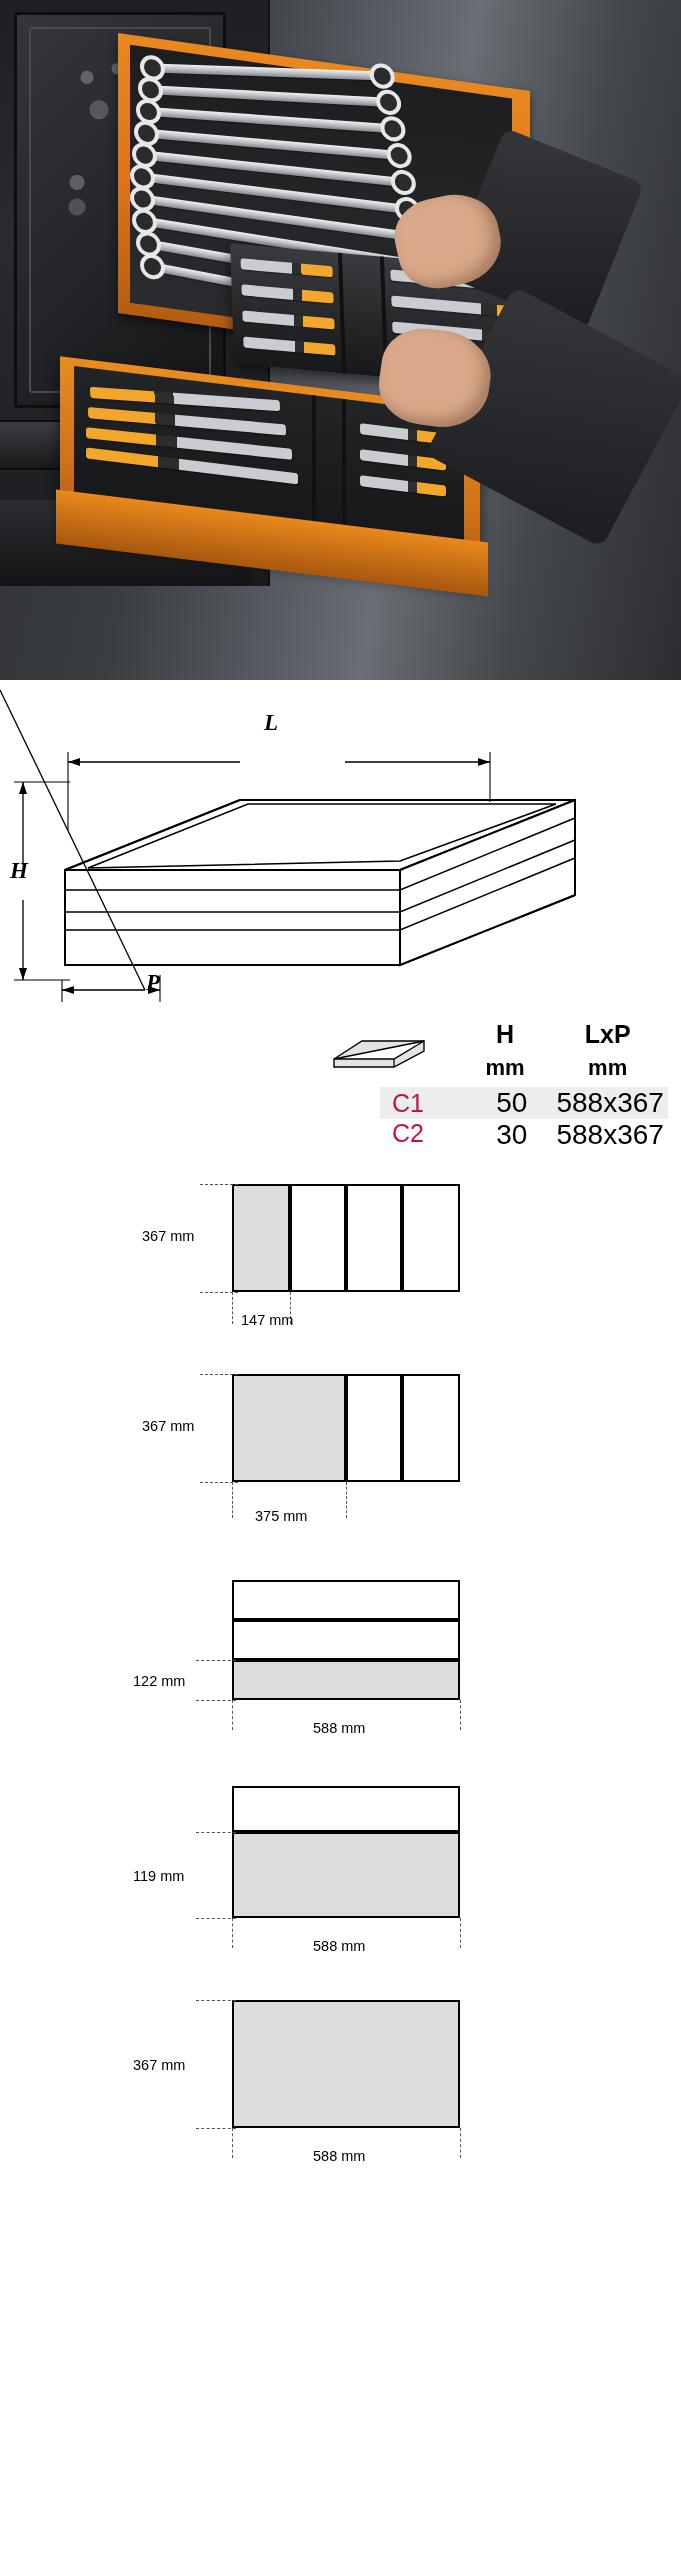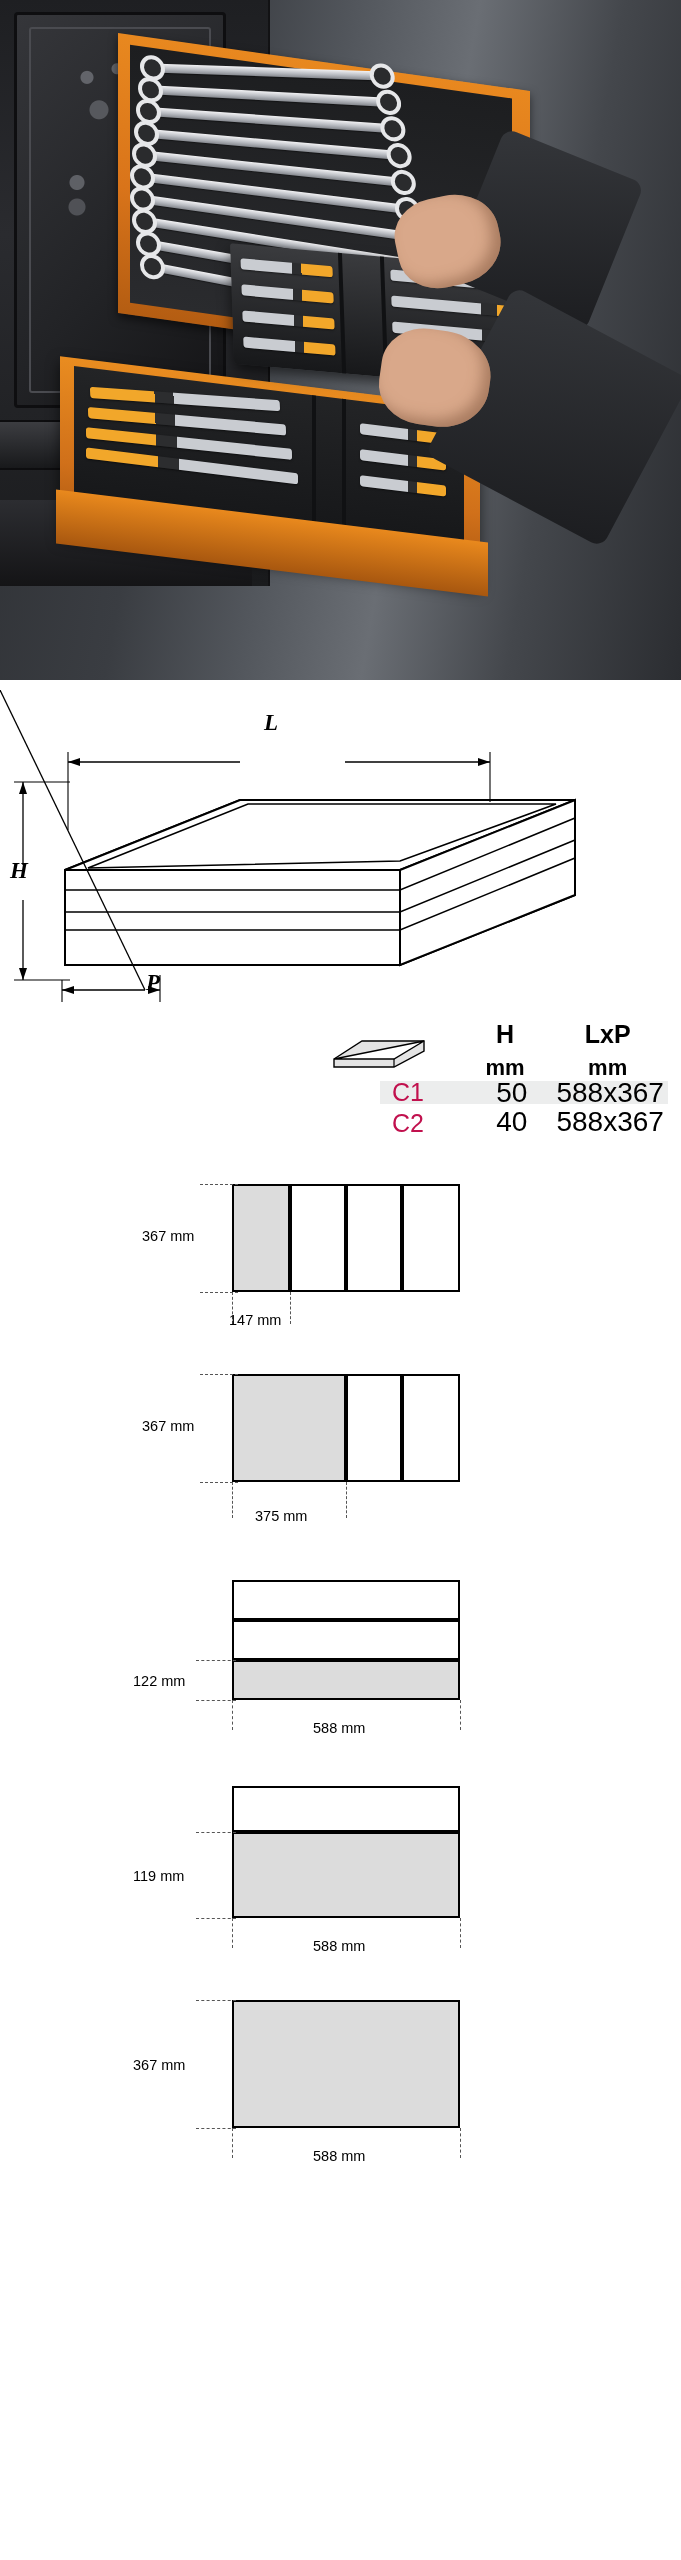--- a/index.html
+++ b/index.html
@@ -354,44 +354,44 @@
       <div style="width:98px; text-align:center;">
         <div class="hdr-cell">H</div>
         <div class="unit-cell" style="margin-top:6px;">mm</div>
       </div>
       <div style="width:140px; text-align:center;">
         <div class="hdr-cell">LxP</div>
         <div class="unit-cell" style="margin-top:6px;">mm</div>
       </div>
     </div>
 
-    <div class="row-shade" style="display:flex; align-items:center; height:23px; ">
+    <div class="row-shade" style="display:flex; align-items:center; height:32px; margin-top:6px;">
       <div style="width:96px;" class="code-cell">C1</div>
       <div style="width:98px; text-align:center;" class="val-cell">50</div>
       <div style="width:140px; text-align:center;" class="val-cell">588x367</div>
     </div>
 
-    <div style="display:flex; align-items:flex-end; height:34px;">
+    <div style="display:flex; align-items:flex-start; height:34px;">
       <div style="width:96px;" class="code-cell">C2</div>
-      <div style="width:98px; text-align:center;" class="val-cell">40</div>
+      <div style="width:98px; text-align:center;" class="val-cell">30</div>
       <div style="width:140px; text-align:center;" class="val-cell">588x367</div>
     </div>
   </div>
 
   <div class="diag" style="left:0; top:480px; width:681px; height:180px;">
     <div class="diag-box diag-fill" style="left:232px; top:24px; width:58px; height:108px;"></div>
     <div class="diag-box" style="left:290px; top:24px; width:56px; height:108px;"></div>
     <div class="diag-box" style="left:346px; top:24px; width:56px; height:108px;"></div>
     <div class="diag-box" style="left:402px; top:24px; width:58px; height:108px;"></div>
     <div class="dash-h" style="left:200px; top:24px; width:38px;"></div>
     <div class="dash-h" style="left:200px; top:132px; width:38px;"></div>
     <div class="dash-v" style="left:232px; top:132px; height:32px;"></div>
     <div class="dash-v" style="left:290px; top:132px; height:32px;"></div>
     <div class="dimlabel" style="left:142px; top:68px;">367 mm</div>
-    <div class="dimlabel" style="left:229px; top:152px;">147 mm</div>
+    <div class="dimlabel" style="left:241px; top:152px;">147 mm</div>
   </div>
 
   <div class="diag" style="left:0; top:670px; width:681px; height:200px;">
     <div class="diag-box diag-fill" style="left:232px; top:24px; width:114px; height:108px;"></div>
     <div class="diag-box" style="left:346px; top:24px; width:56px; height:108px;"></div>
     <div class="diag-box" style="left:402px; top:24px; width:58px; height:108px;"></div>
     <div class="dash-h" style="left:200px; top:24px; width:38px;"></div>
     <div class="dash-h" style="left:200px; top:132px; width:38px;"></div>
     <div class="dash-v" style="left:232px; top:132px; height:36px;"></div>
     <div class="dash-v" style="left:346px; top:132px; height:36px;"></div>

